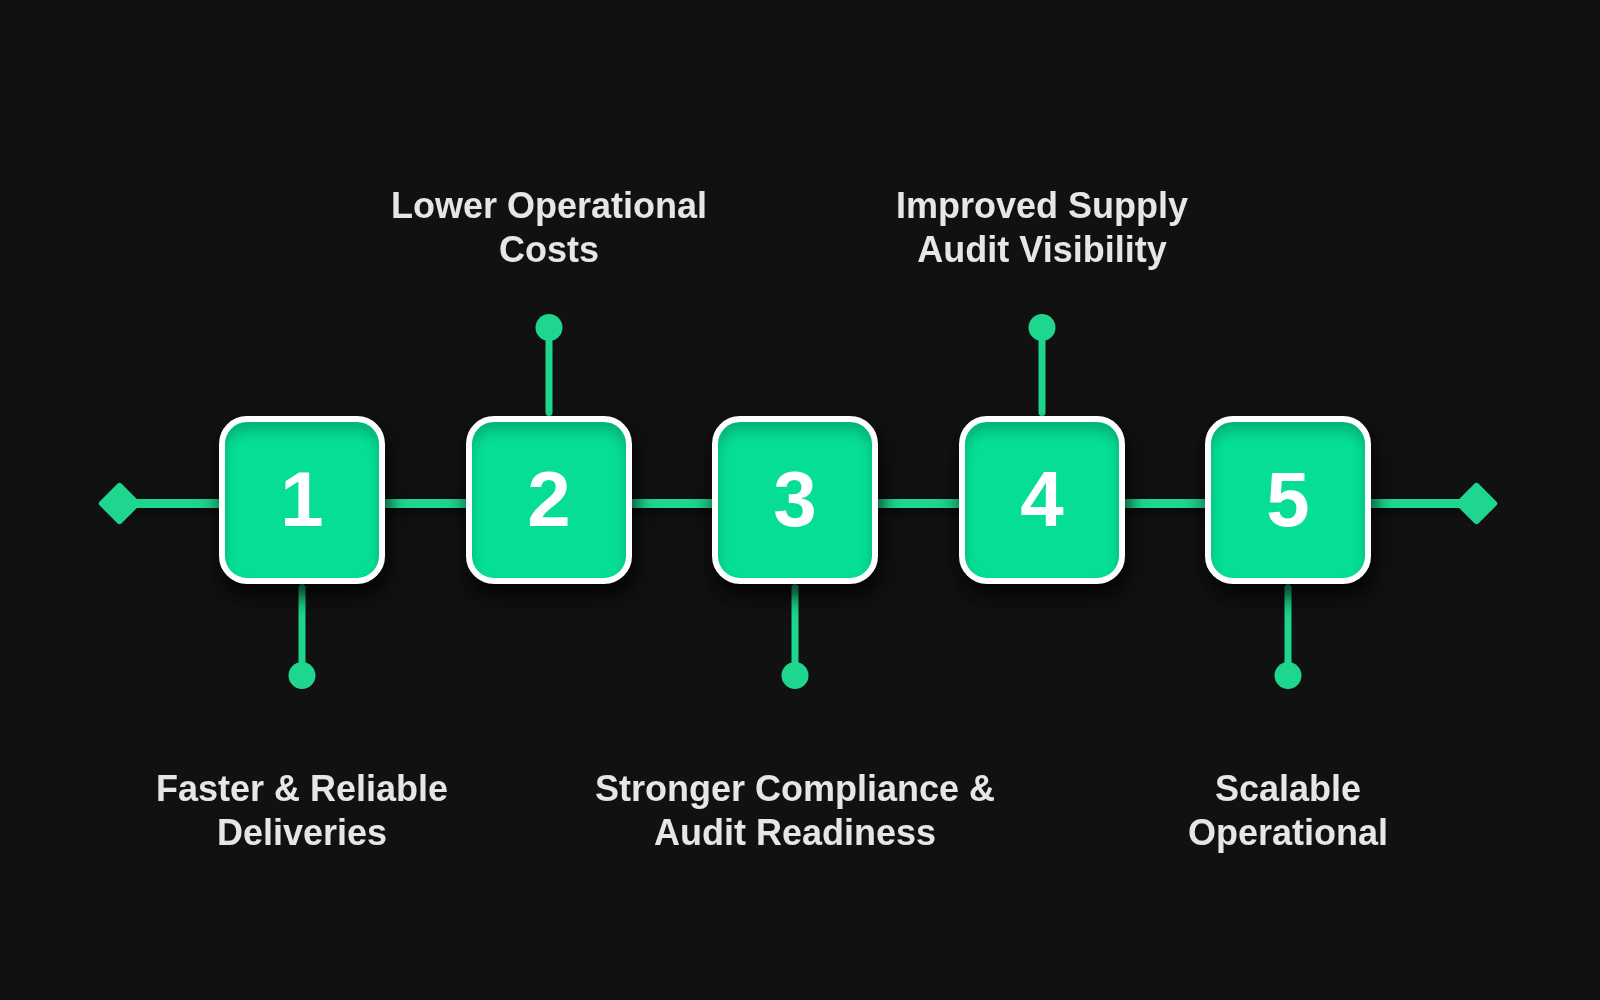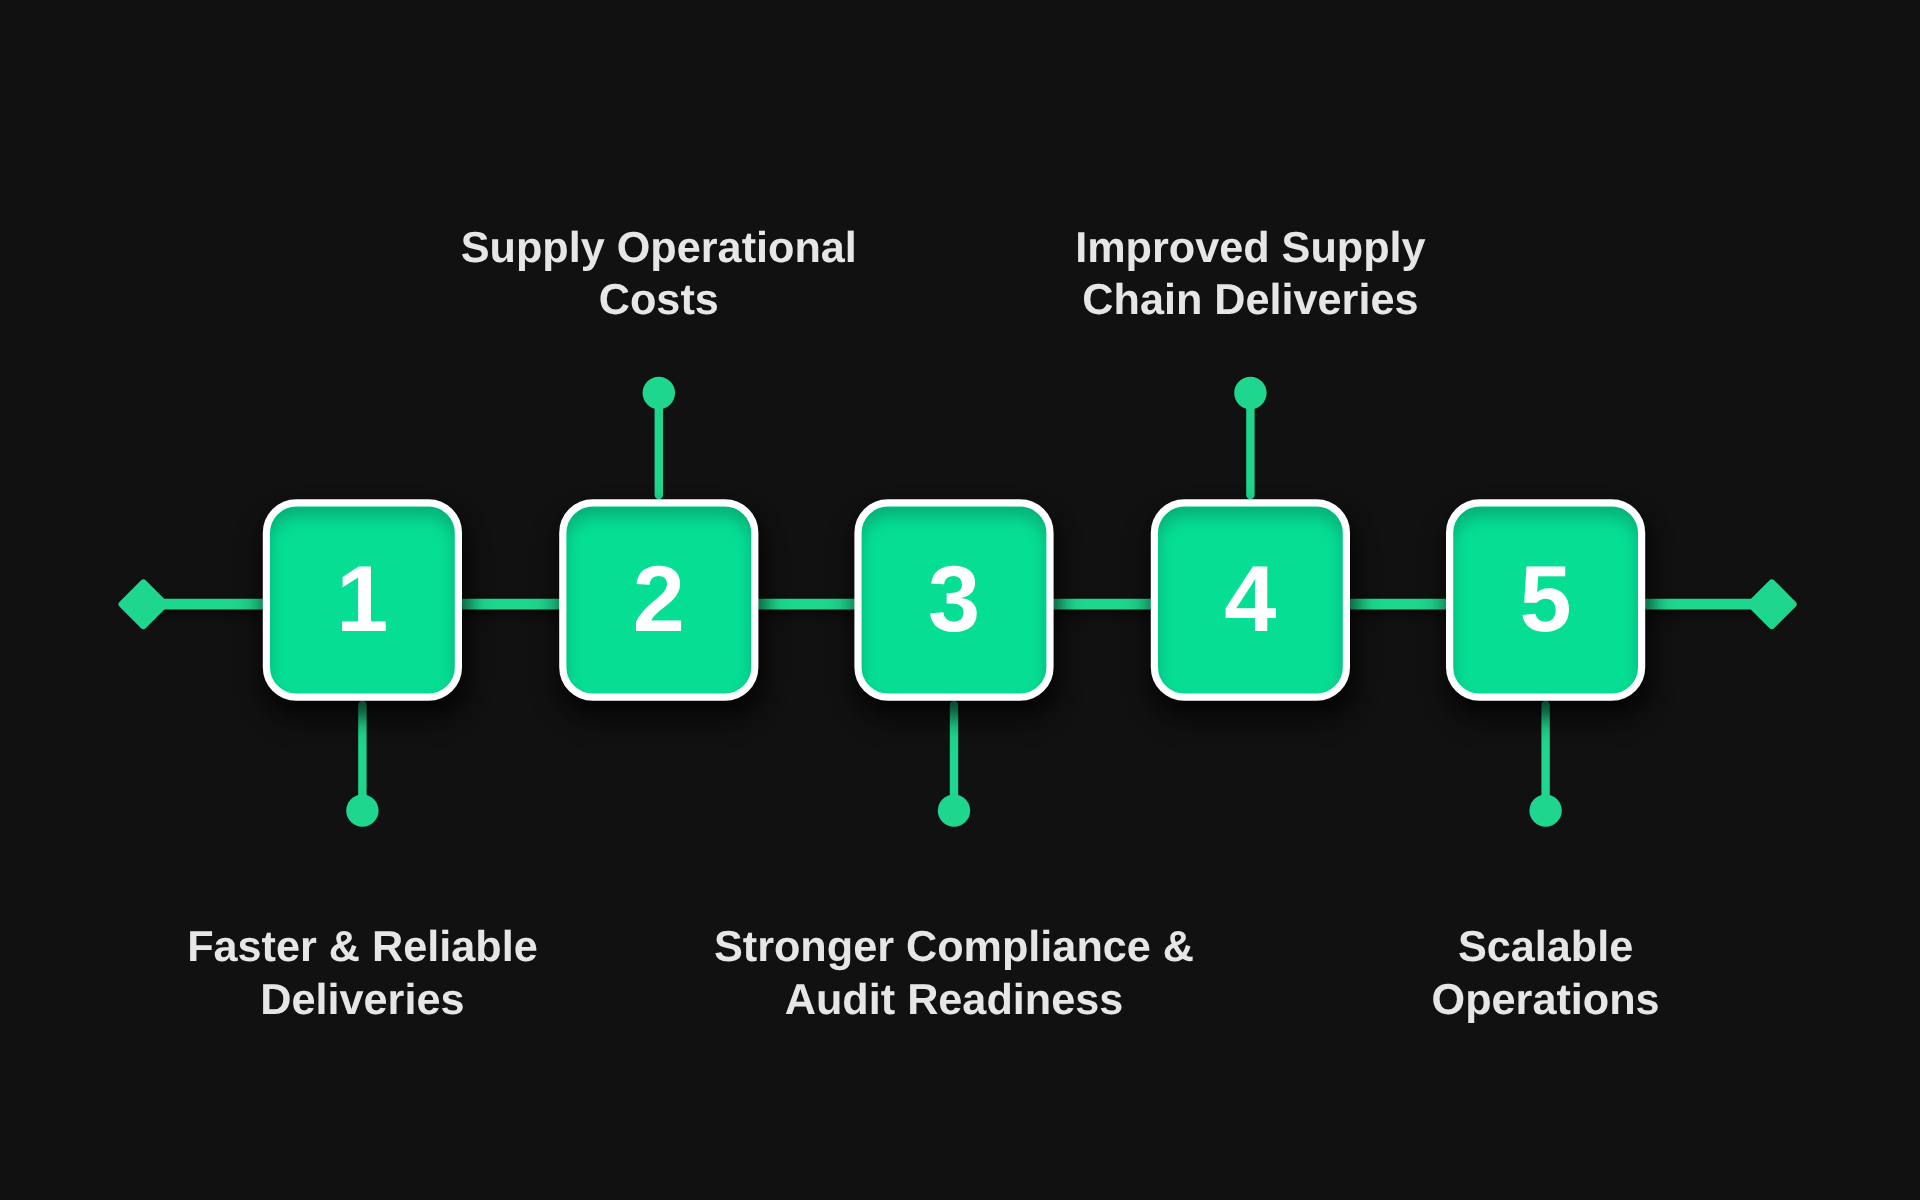--- a/index.html
+++ b/index.html
@@ -138,47 +138,47 @@
     <div class="label below">Faster &amp; Reliable
 Deliveries</div>
   </div>
 
   <div class="step s2">
     <div class="vline above"></div>
     <div class="dot above"></div>
     <div class="box">
       <span class="num">2</span>
     </div>
-    <div class="label above">Supply Operational
+    <div class="label above">Lower Operational
 Costs</div>
   </div>
 
   <div class="step s3">
     <div class="vline below"></div>
     <div class="dot below"></div>
     <div class="box">
       <span class="num">3</span>
     </div>
     <div class="label below">Stronger Compliance &amp;
 Audit Readiness</div>
   </div>
 
   <div class="step s4">
     <div class="vline above"></div>
     <div class="dot above"></div>
     <div class="box">
       <span class="num">4</span>
     </div>
     <div class="label above">Improved Supply
-Chain Deliveries</div>
+Audit Visibility</div>
   </div>
 
   <div class="step s5">
     <div class="vline below"></div>
     <div class="dot below"></div>
     <div class="box">
       <span class="num">5</span>
     </div>
     <div class="label below">Scalable
-Operations</div>
+Operational</div>
   </div>
 
 </div>
 
 </body></html>

